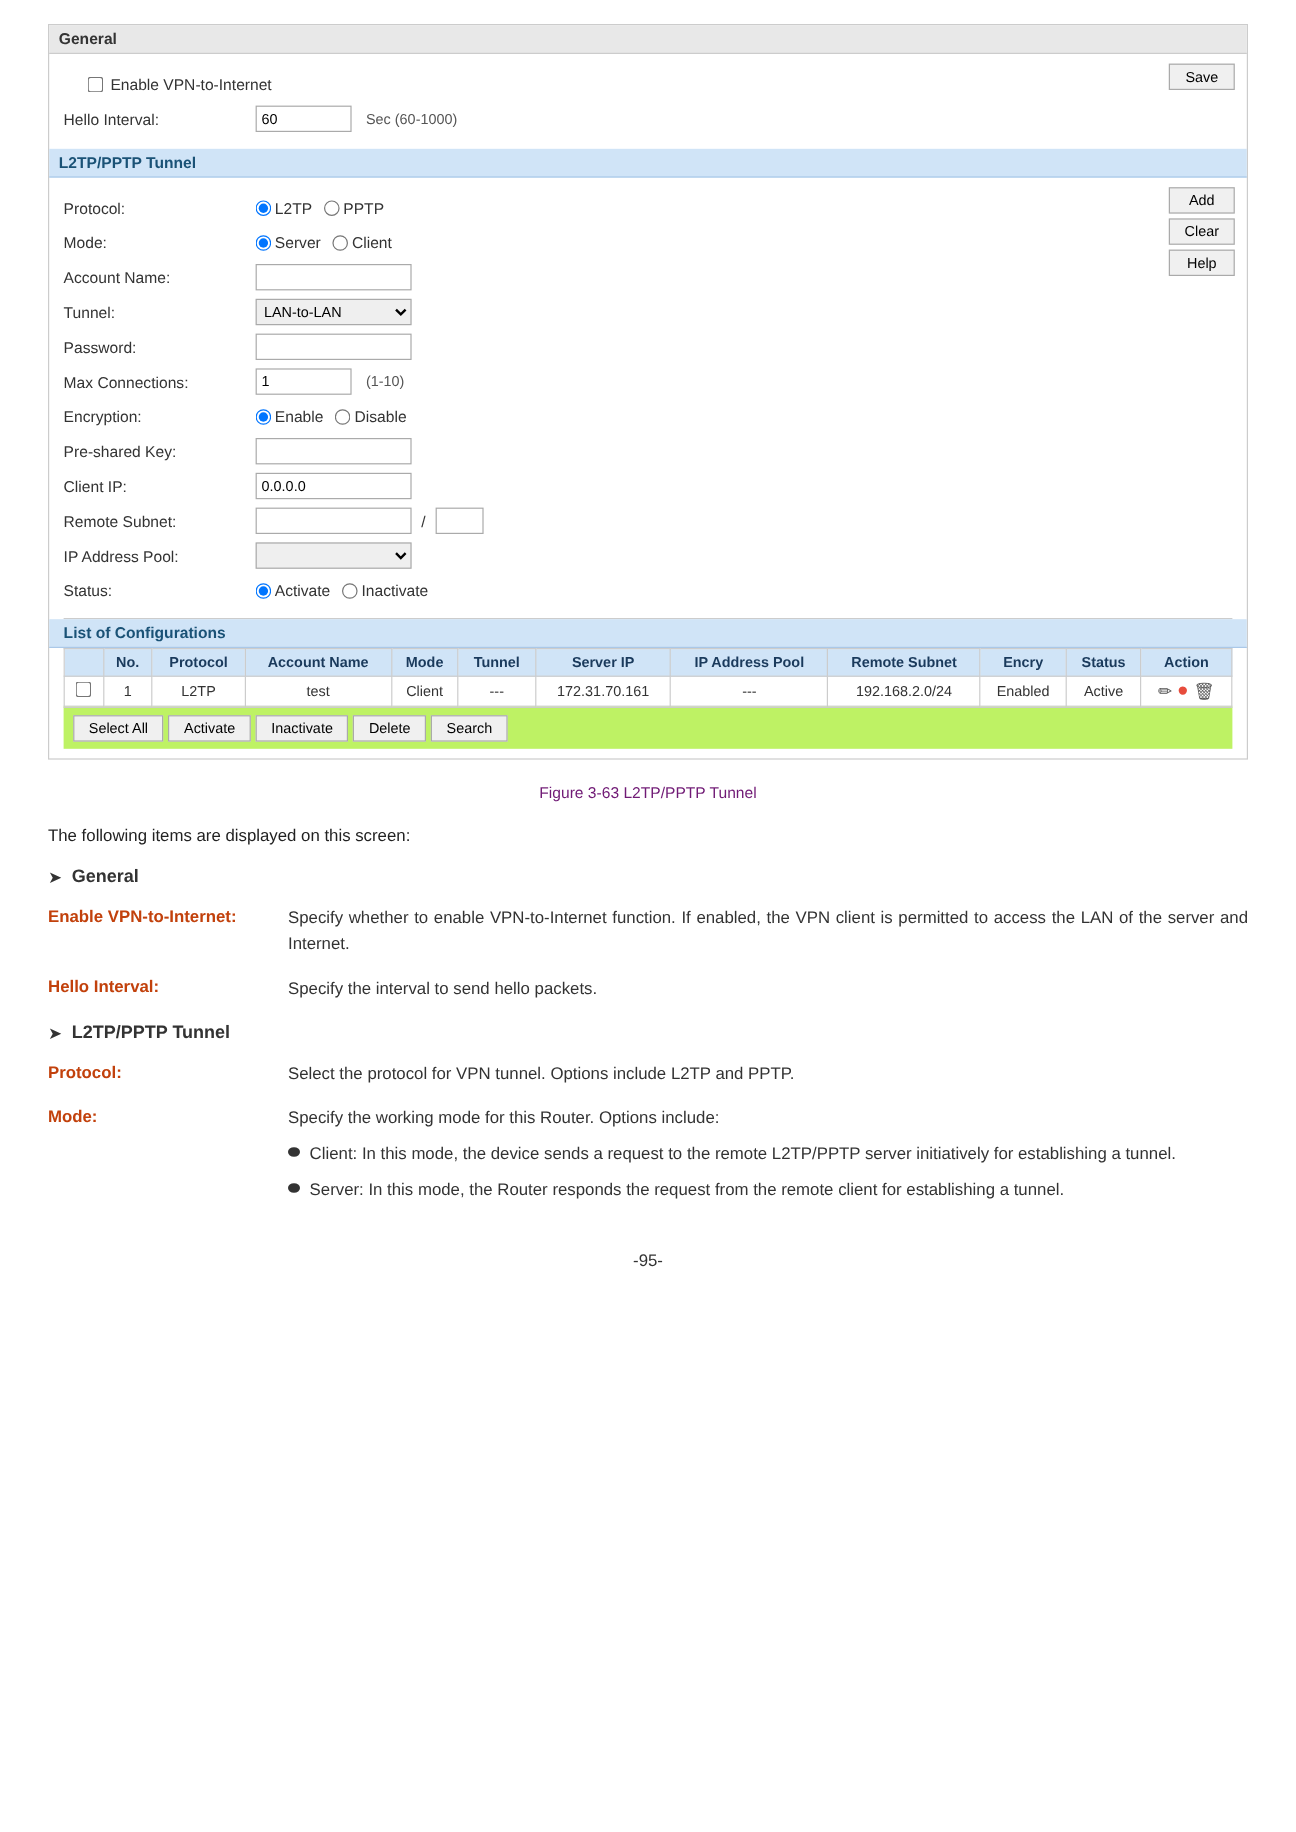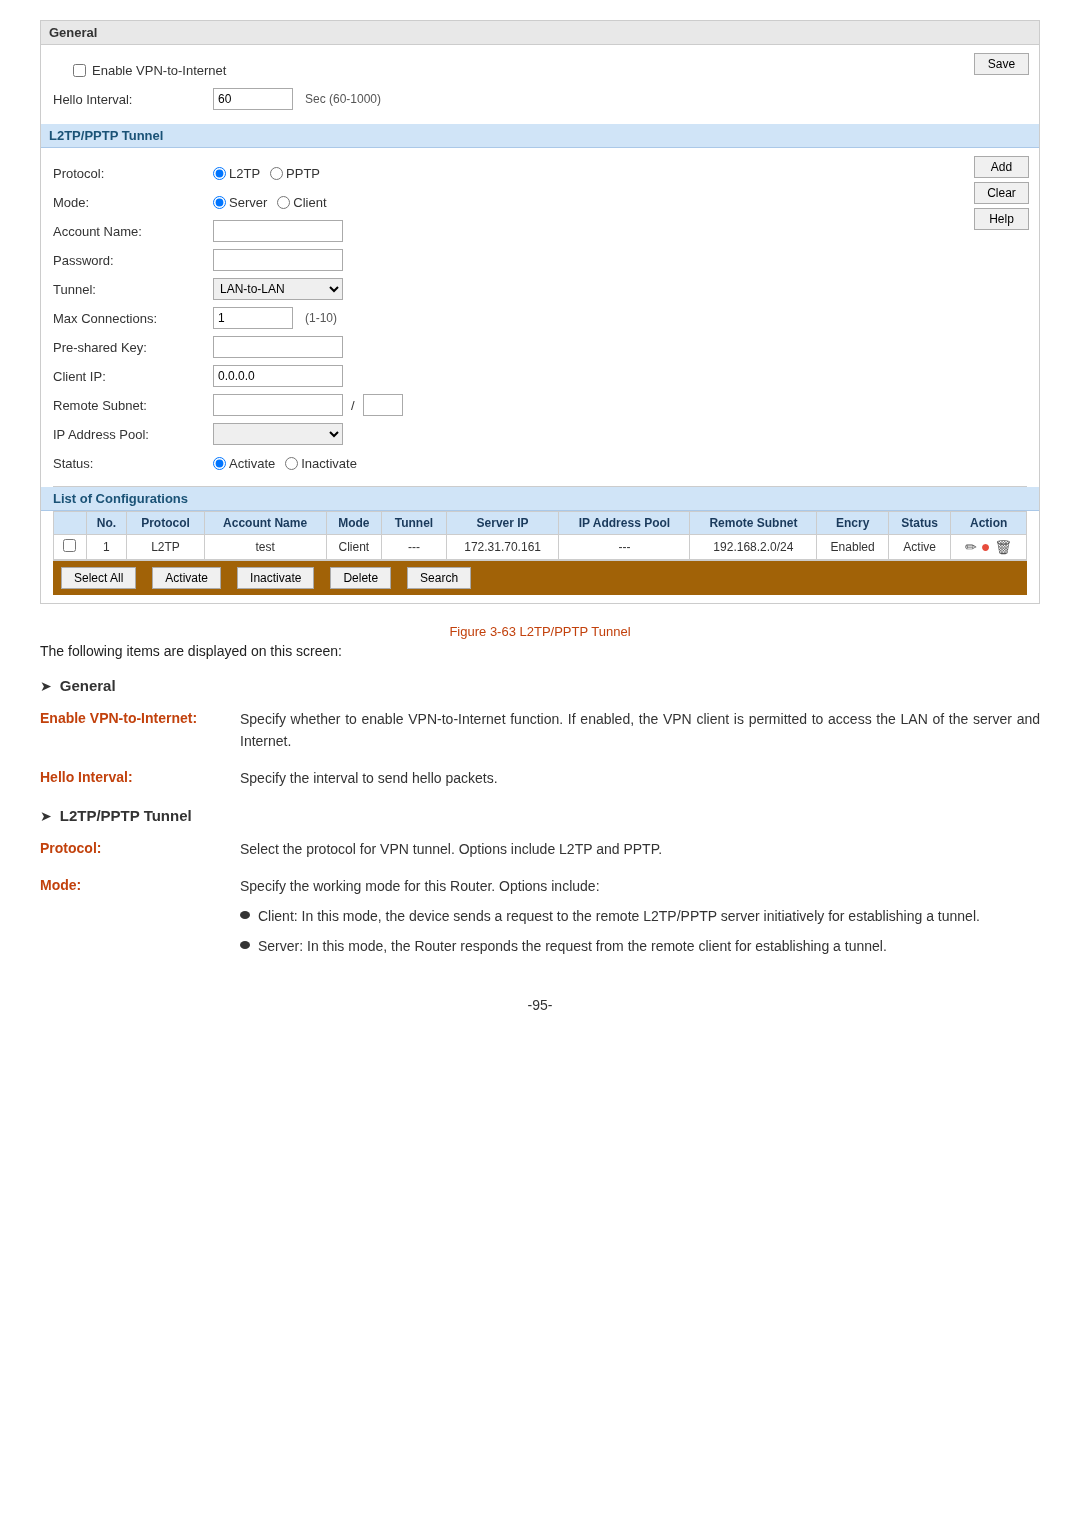--- a/index.html
+++ b/index.html
@@ -122,32 +122,32 @@
       display: flex;
       gap: 4px;
       justify-content: center;
       align-items: center;
     }
     .icon-edit { color: #555; font-size: 14px; cursor: pointer; }
     .icon-circle { color: #e74c3c; font-size: 16px; cursor: pointer; }
     .icon-trash { color: #555; font-size: 14px; cursor: pointer; }
     .table-buttons {
       display: flex;
-      gap: 16px;
+      gap: 4px;
       padding: 6px 8px;
-      background: #a16207;
+      background: #bef264;
       border-top: 1px solid #ccc;
     }
 
     
     .figure-caption {
       text-align: center;
       font-size: 13px;
-      margin: 12px 0 4px 0;
-      color: #c2410c;
+      margin: 12px 0 20px 0;
+      color: #701a75;
     }
 
     
     .doc-text {
       font-size: 14px;
       margin-bottom: 12px;
       color: #222;
     }
 
     .section-heading {
@@ -286,43 +286,56 @@
     </div>
 
     <div class="form-row">
       <div class="form-label">Account Name:</div>
       <div class="form-control">
         <input type="text" style="width: 130px;">
       </div>
     </div>
 
     <div class="form-row">
-      <div class="form-label">Password:</div>
-      <div class="form-control">
-        <input type="text" style="width: 130px;">
-      </div>
-    </div>
-
-    <div class="form-row">
       <div class="form-label">Tunnel:</div>
       <div class="form-control">
         <select>
           <option>LAN-to-LAN</option>
         </select>
       </div>
     </div>
 
     <div class="form-row">
+      <div class="form-label">Password:</div>
+      <div class="form-control">
+        <input type="text" style="width: 130px;">
+      </div>
+    </div>
+
+    <div class="form-row">
       <div class="form-label">Max Connections:</div>
       <div class="form-control">
         <input type="text" style="width: 80px;" value="1">
         <span class="range-hint">(1-10)</span>
       </div>
     </div>
 
+    <div class="form-row">
+      <div class="form-label">Encryption:</div>
+      <div class="form-control radio-group">
+        <label class="radio-item">
+          <input type="radio" name="encryption" checked="" style="">
+          <span>Enable</span>
+        </label>
+        <label class="radio-item">
+          <input type="radio" name="encryption" style="">
+          <span>Disable</span>
+        </label>
+      </div>
+    </div>
 
     <div class="form-row">
       <div class="form-label">Pre-shared Key:</div>
       <div class="form-control">
         <input type="text" style="width: 130px;">
       </div>
     </div>
 
     <div class="form-row">
       <div class="form-label">Client IP:</div>

